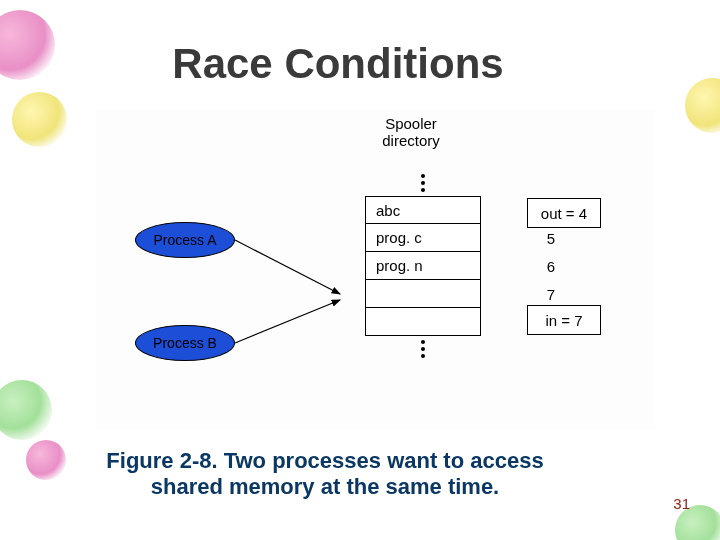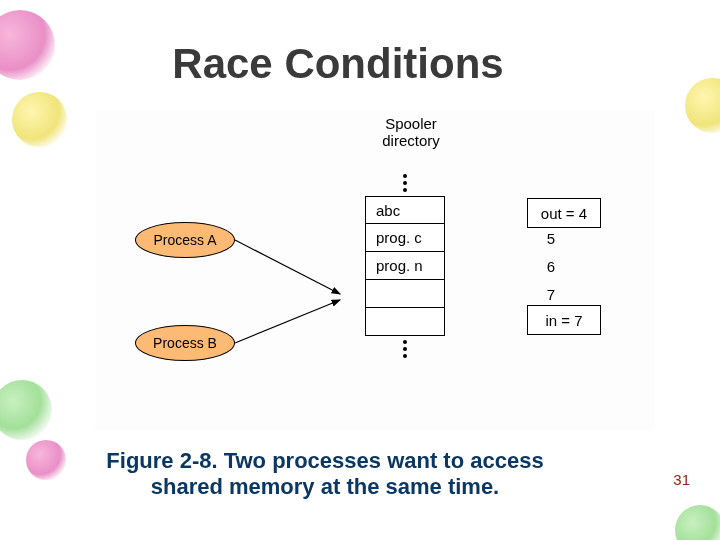--- a/index.html
+++ b/index.html
@@ -50,21 +50,21 @@
     width: 140px;
     text-align: center;
     font-size: 15px;
     line-height: 17px;
   }
 
   .spooler {
     position: absolute;
     left: 270px;
     top: 60px;
-    width: 80px;
+    width: 116px;
   }
   .vdots {
     height: 26px;
     display: flex;
     flex-direction: column;
     align-items: center;
     justify-content: center;
     gap: 3px;
   }
   .vdots span {
@@ -96,21 +96,21 @@
   .process {
     position: absolute;
     width: 100px;
     height: 36px;
     border: 1px solid #000;
     border-radius: 50%;
     display: flex;
     align-items: center;
     justify-content: center;
     font-size: 14px;
-    background: #fdba74;
+    background: #1d4ed8;
   }
   .procA { left: 40px; top: 112px; }
   .procB { left: 40px; top: 215px; justify-content: center; }
 
   .varbox {
     position: absolute;
     width: 74px;
     height: 30px;
     border: 1px solid #000;
     display: flex;
@@ -138,21 +138,21 @@
     font-family: Liberation Sans, sans-serif;
     font-size: 22px;
     font-weight: bold;
     color: #0a3763;
     line-height: 26px;
   }
 
   .pagenum {
     position: absolute;
     right: 30px;
-    bottom: 52px;
+    bottom: 28px;
     font-family: Verdana, sans-serif;
     font-size: 15px;
     color: #942017;
   }
 </style>
 </head>
 <body>
 
 <div class="balloon b1"></div>
 <div class="balloon b2"></div>

